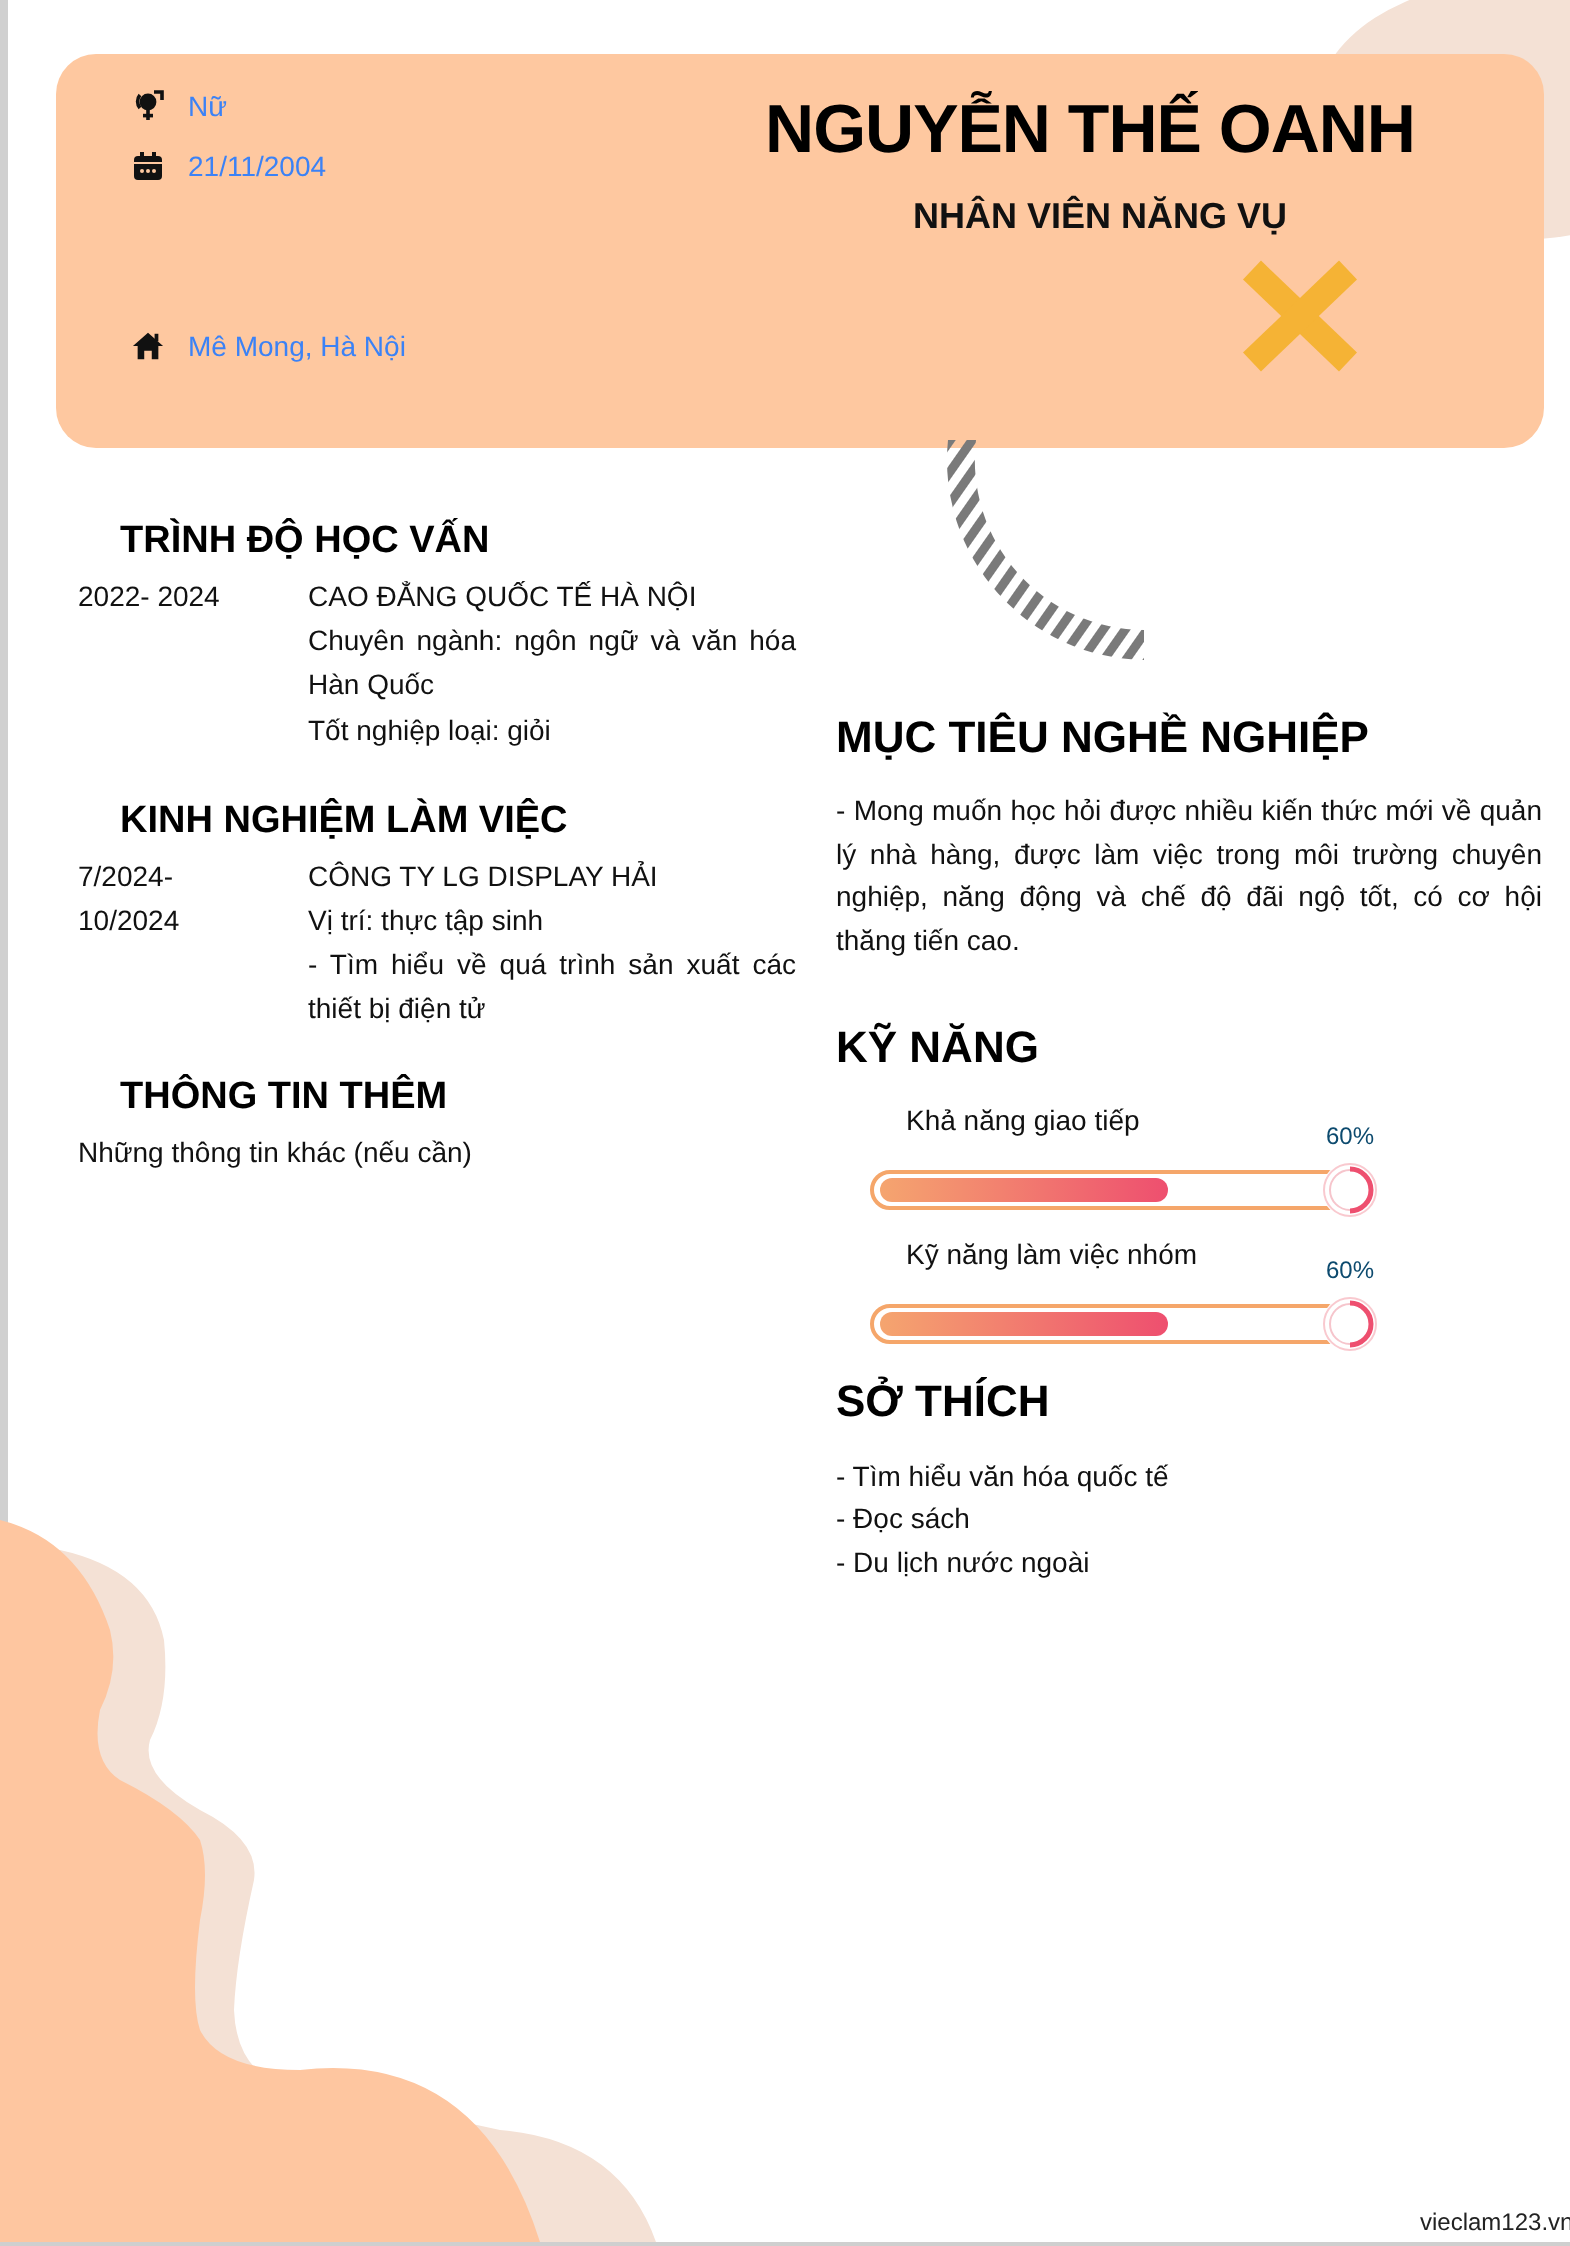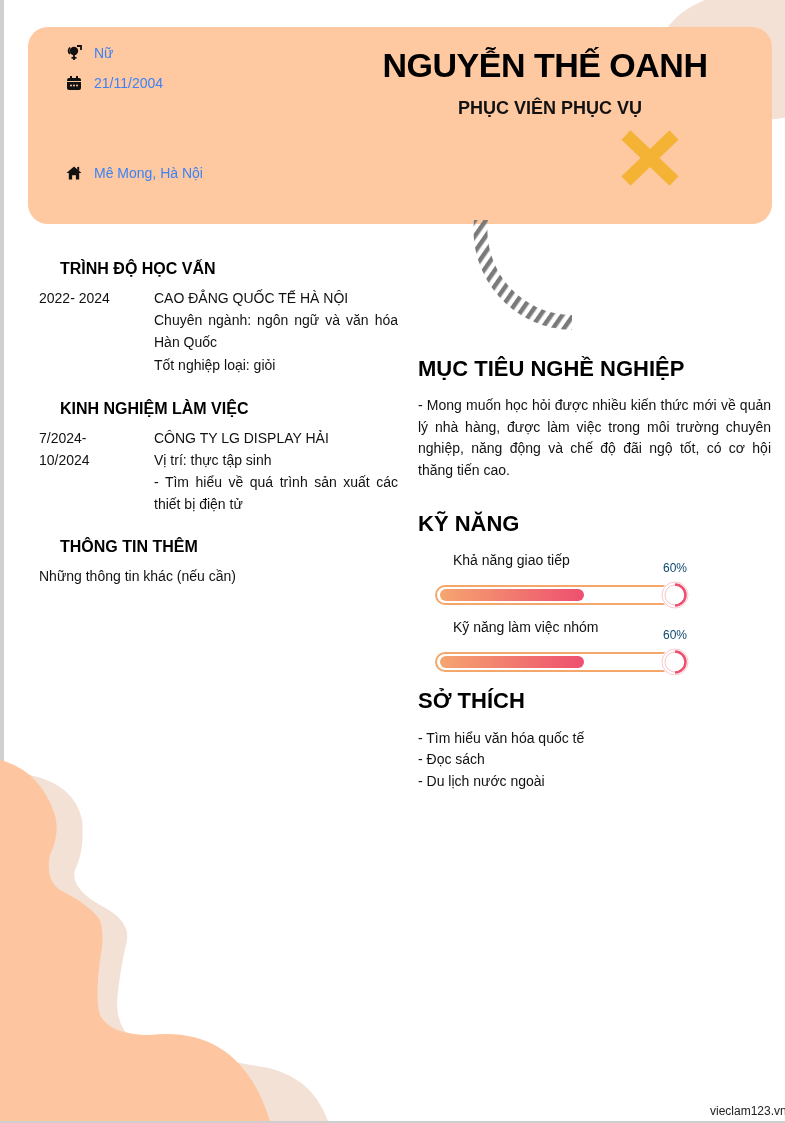--- a/index.html
+++ b/index.html
@@ -30,21 +30,21 @@
   .photo-wrap { position: absolute; left: 462px; top: 125px; width: 220px; height: 215px; }
   .photo-circle {
     position: absolute; left: 18px; top: 5px; width: 190px; height: 190px; border-radius: 50%;
     background: #ffffff; box-shadow: 4px 6px 12px rgba(0,0,0,0.25);
   }
   .photo-inner {
     position: absolute; left: 10px; top: 10px; width: 170px; height: 170px; border-radius: 50%;
     background: #efefef; display: flex; flex-direction: column; align-items: center; justify-content: center;
   }
   .photo-label { font-size: 15px; color: #444; margin-top: 6px; font-family: "DejaVu Sans", sans-serif; }
-  .section-title { position: absolute; font-size: 16px; font-weight: bold; color: #000; }
+  .section-title { position: absolute; font-size: 19px; font-weight: bold; color: #000; }
   .section-title.big { font-size: 22px; }
   .txt { position: absolute; font-size: 14px; line-height: 21.5px; color: #111; }
   .justify { text-align: justify; }
   .skill-label { position: absolute; font-size: 14px; color: #111; }
   .skill-pct { position: absolute; font-size: 12px; color: #0c4a6e; }
   .bar-track {
     position: absolute; height: 20px; border: 2px solid #f5a66a; border-radius: 12px; background: #fff; box-sizing: border-box;
   }
   .bar-fill {
     position: absolute; left: 3px; top: 2px; height: 12px; border-radius: 7px;
@@ -96,21 +96,21 @@
   <span class="ic">
     <svg width="17" height="16" viewBox="0 0 17 16">
         <path d="M8.5 1 L16.5 8 L14 8 L14 15 L10.5 15 L10.5 10.5 L6.5 10.5 L6.5 15 L3 15 L3 8 L0.5 8 Z" fill="#111"></path>
         <rect x="12" y="1.5" width="2" height="4" fill="#111"></rect>
       </svg>
   </span>
   <span>Mê Mong, Hà Nội</span>
 </div>
 
 <div class="name">NGUYỄN THẾ OANH</div>
-<div class="position">PHỤC VIÊN PHỤC VỤ</div>
+<div class="position">NHÂN VIÊN NĂNG VỤ</div>
 
 <div class="photo-wrap">
   <svg style="position:absolute;left:0;top:0;" width="220" height="215" viewBox="0 0 220 215">
     <defs>
       <pattern id="stripes" width="9" height="9" patternUnits="userSpaceOnUse" patternTransform="rotate(35)">
         <rect width="4.5" height="9" fill="#7a7a7a"></rect>
       </pattern>
     </defs>
     <path d="M12 95 A100 100 0 0 0 110 205 L110 190 A85 85 0 0 1 26 95 Z" fill="url(#stripes)"></path>
     <line x1="164" y1="10" x2="212" y2="56" stroke="#f5b335" stroke-width="13"></line>

